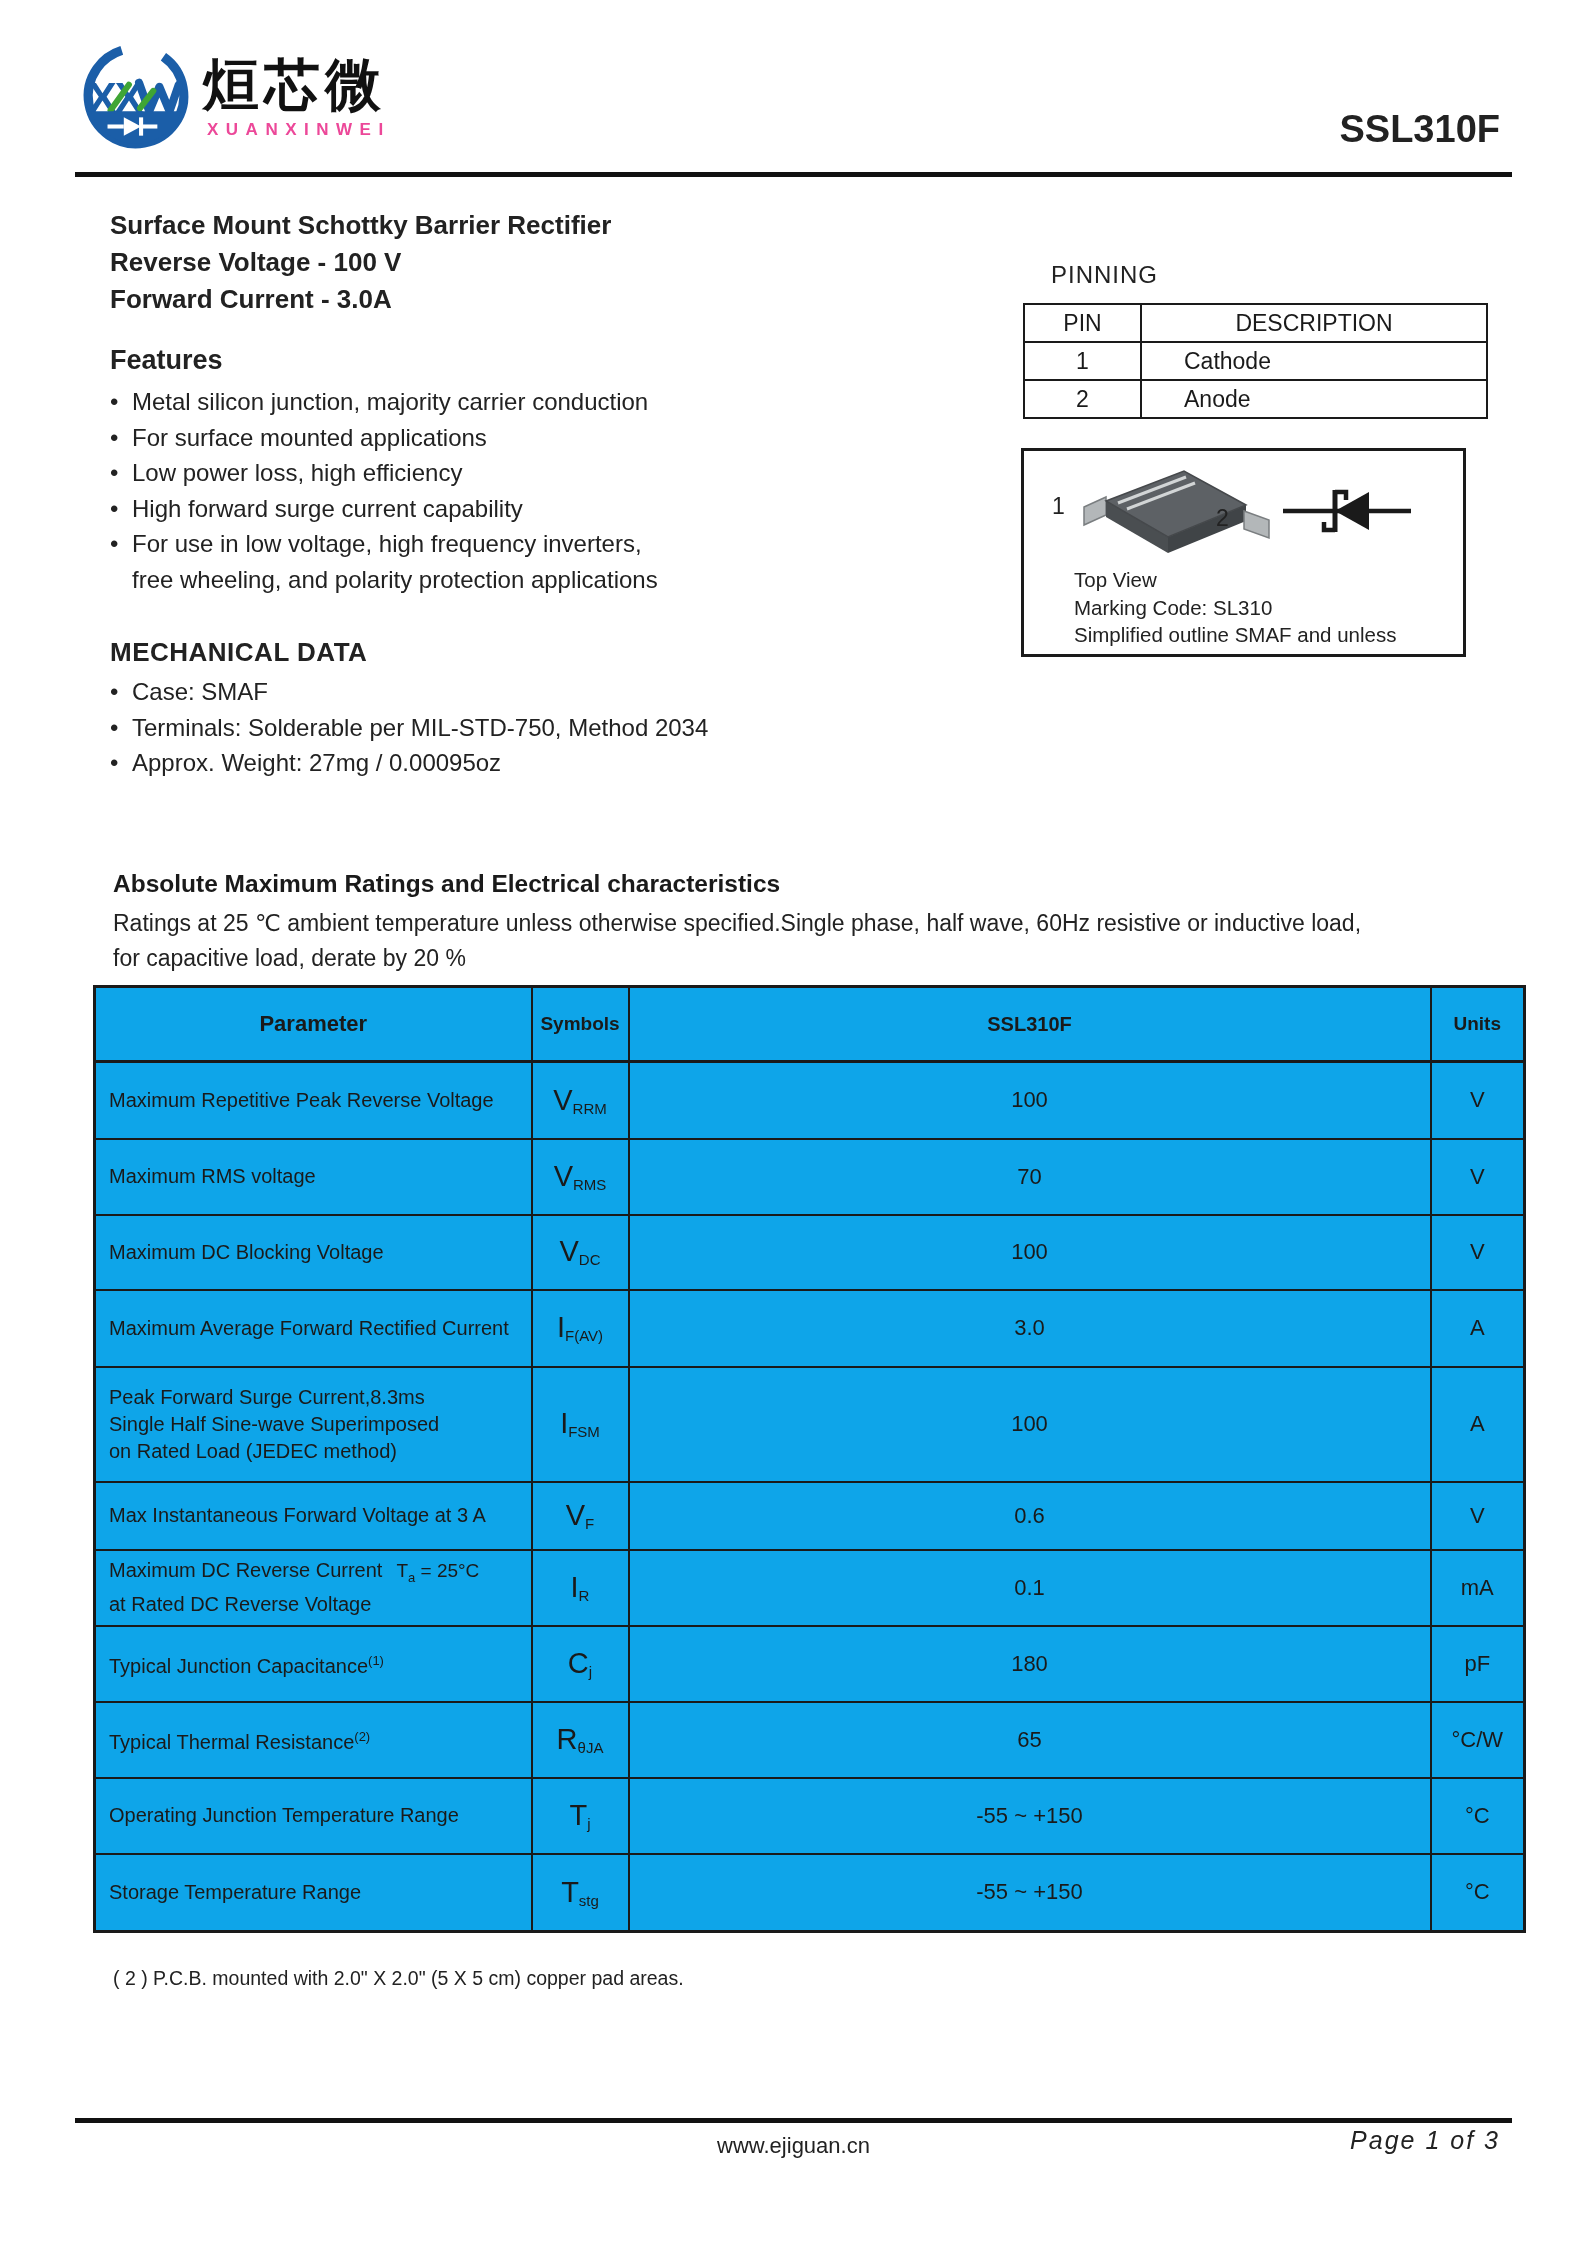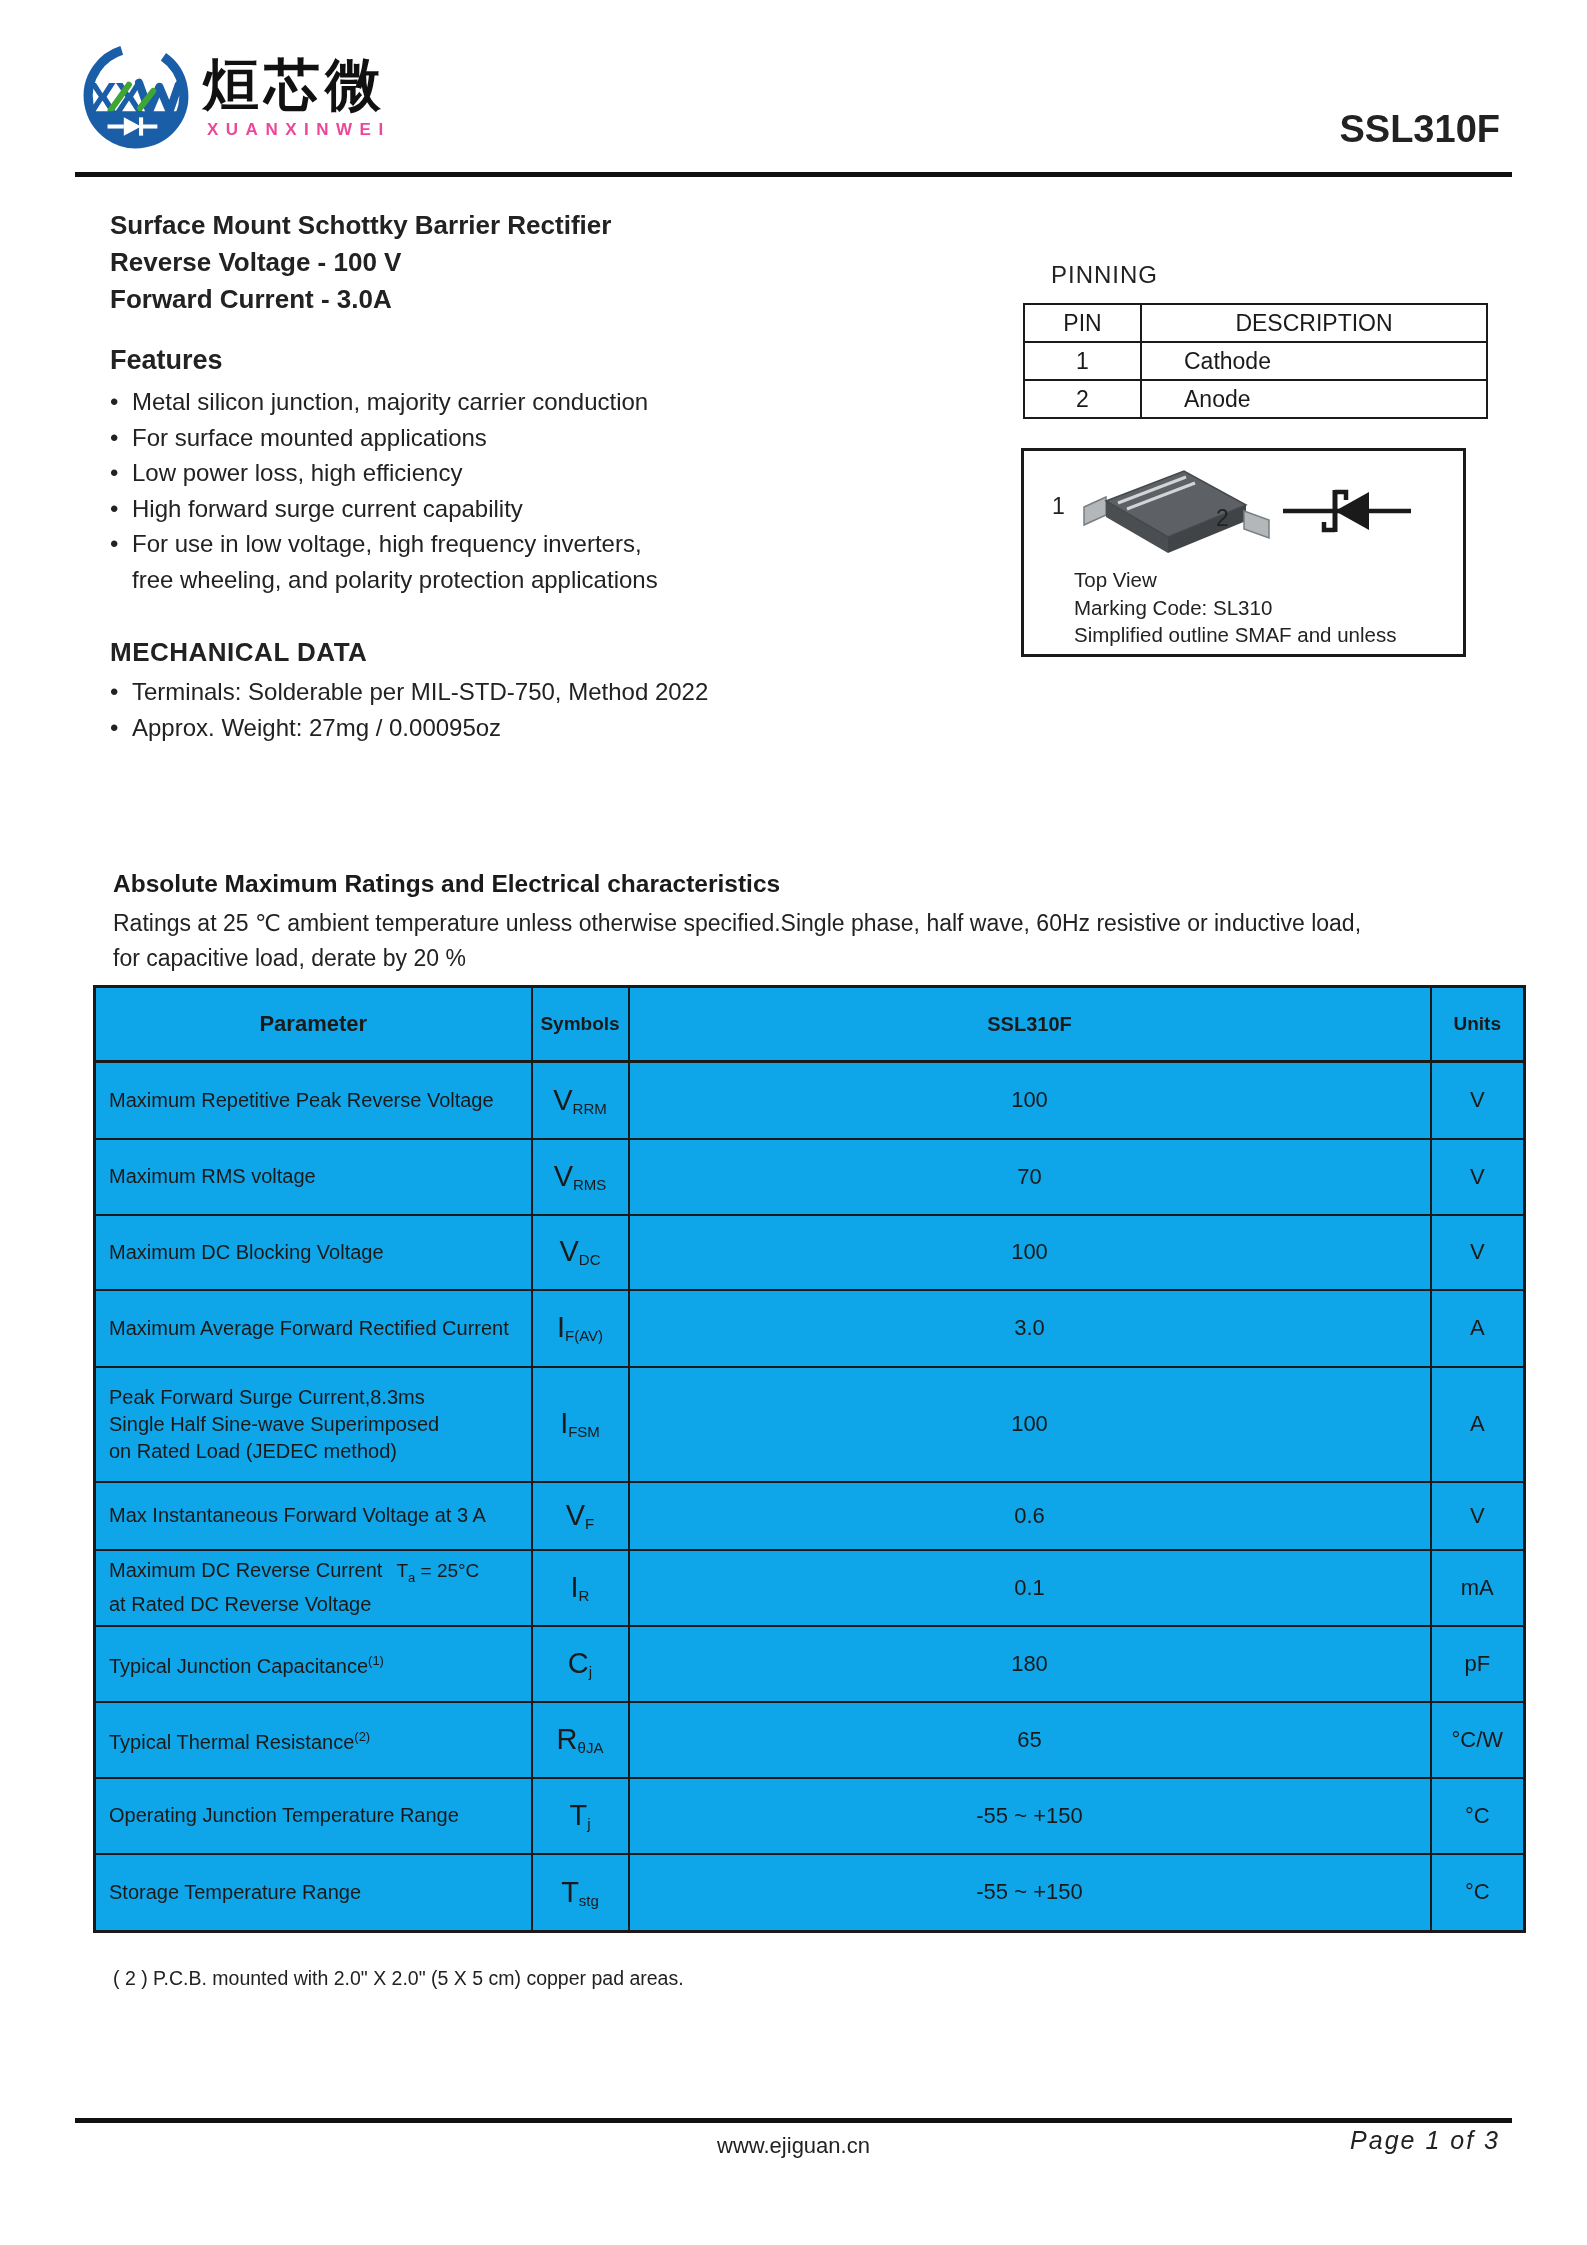--- a/index.html
+++ b/index.html
@@ -154,21 +154,22 @@
       <div><span class="bullet">•</span><span>Metal silicon junction, majority carrier conduction</span></div>
       <div><span class="bullet">•</span><span>For surface mounted applications</span></div>
       <div><span class="bullet">•</span><span>Low power loss, high efficiency</span></div>
       <div><span class="bullet">•</span><span>High forward surge current capability</span></div>
       <div><span class="bullet">•</span><span>For use in low voltage, high frequency inverters,</span></div>
       <div class="cont-line"><span>free wheeling, and polarity protection applications</span></div>
     </div>
 
   <div class="abs sec-heading mech-heading">MECHANICAL DATA</div>
   <div class="abs bullet-list mech-list">
-      <div><span class="bullet">•</span><span>Terminals: Solderable per MIL-STD-750, Method 2022</span></div>
+      <div><span class="bullet">•</span><span>Case: SMAF</span></div>
+      <div><span class="bullet">•</span><span>Terminals: Solderable per MIL-STD-750, Method 2034</span></div>
       <div><span class="bullet">•</span><span>Approx. Weight: 27mg / 0.00095oz</span></div>
     </div>
 
   <div class="abs ratings-heading">Absolute Maximum Ratings and Electrical characteristics</div>
   <div class="abs ratings-desc">
     <div>Ratings at 25 ℃ ambient temperature unless otherwise specified.Single phase, half wave, 60Hz resistive or inductive load,</div>
     <div>for capacitive load, derate by 20 %</div>
   </div>
 
   <table class="abs spec-table" style="width:1430px;">

